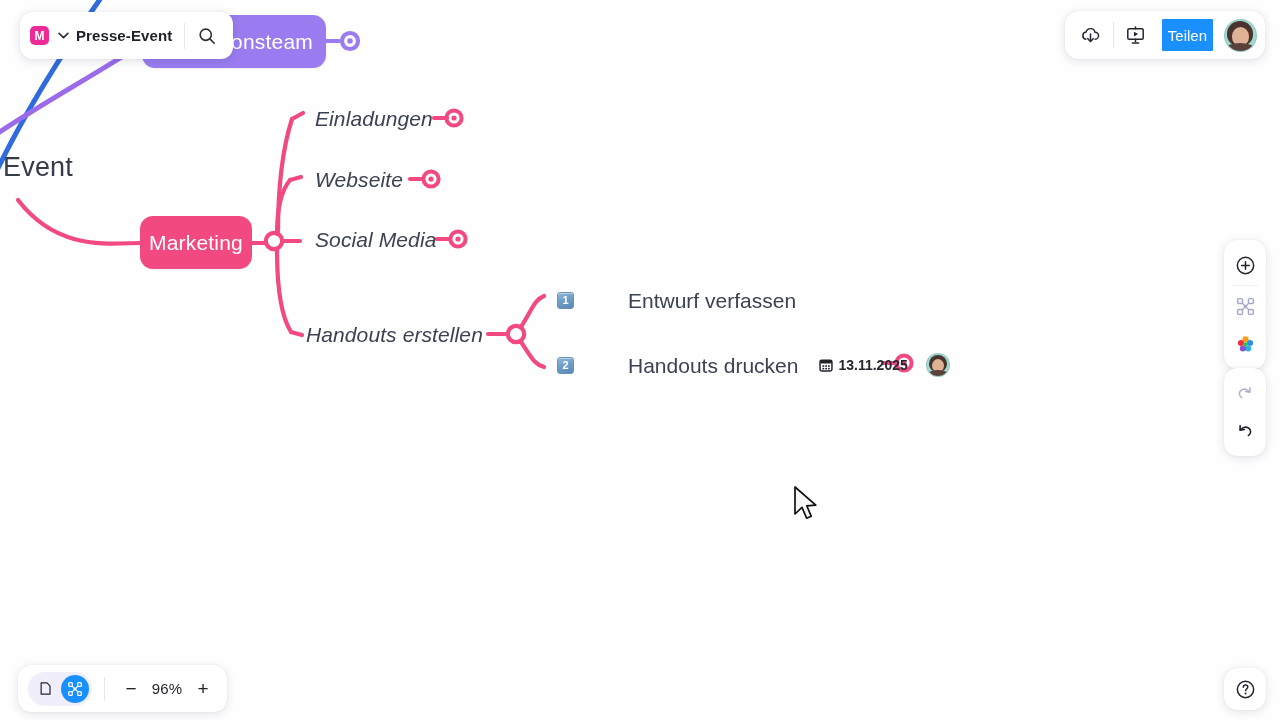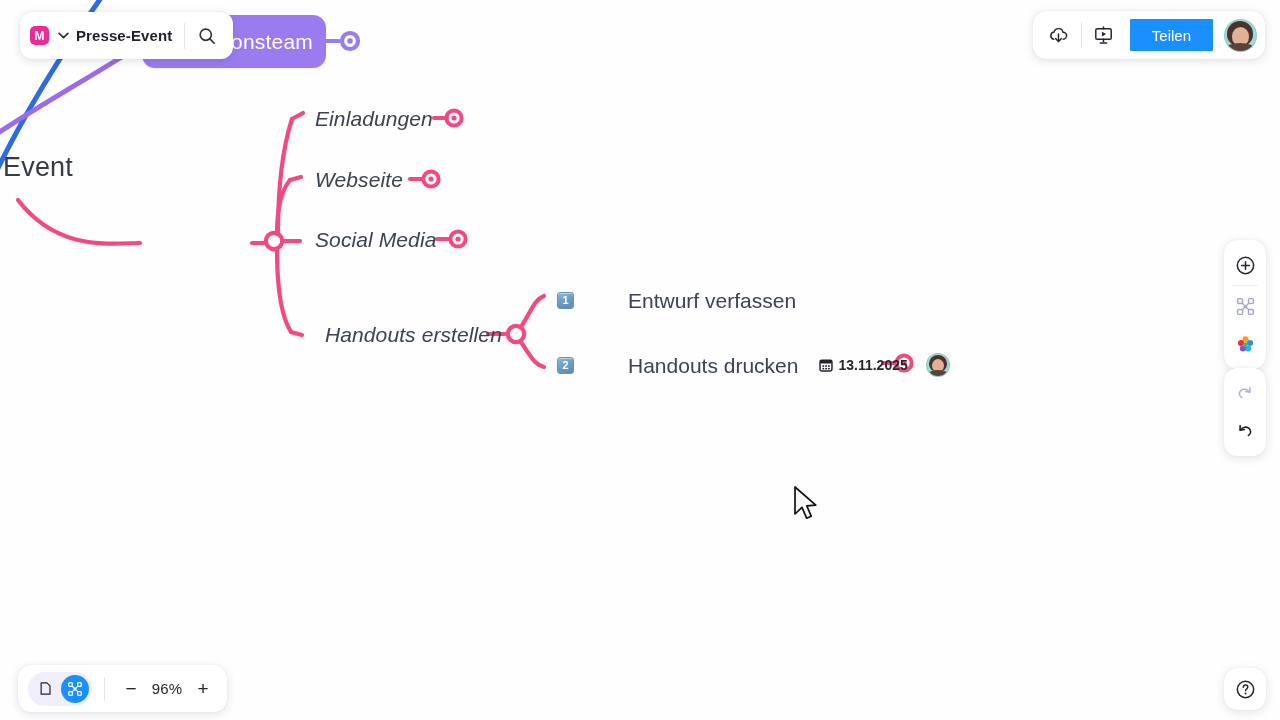--- a/index.html
+++ b/index.html
@@ -224,21 +224,21 @@
     width: 36px; height: 36px;
     display: flex; align-items: center; justify-content: center;
     border-radius: 9px;
     cursor: pointer;
   }
   #share-btn {
     background: #1a90ff;
     color: #ffffff;
     font-size: 15px;
     border-radius: 1px;
-    padding: 0 22px;
+    padding: 0 6px;
     height: 32px;
     display: flex; align-items: center;
     margin: 0 7px 0 4px;
     cursor: pointer;
     white-space: nowrap;
   }
   #user-avatar {
     width: 31px; height: 31px;
     border-radius: 50%;
     overflow: hidden;
@@ -410,28 +410,31 @@
     <circle cx="350" cy="41" r="8" fill="none" stroke="#9a7cf0" stroke-width="4.2"></circle>
     <circle cx="350" cy="41" r="2.8" fill="#9a7cf0"></circle>
   </svg>
 
   <div class="root-label" style="left:3px; top:152px;">Event</div>
 
   <div class="pill pill-team">
     <span>tionsteam</span>
   </div>
 
+  <div class="pill pill-marketing">
+    <span>Marketing</span>
+  </div>
 
   <div class="node-label" style="left:315px; top:108px;">Einladungen</div>
 
   <div class="node-label" style="left:315px; top:169px;">Webseite</div>
 
   <div class="node-label" style="left:315px; top:229px;">Social Media</div>
 
-  <div class="node-label" style="left:325px; top:324px;">Handouts erstellen</div>
+  <div class="node-label" style="left:306px; top:324px;">Handouts erstellen</div>
 
   <div class="task-row" style="left:557px; top:290px;">
     <span class="numbadge">1</span>
     <span class="task-text">Entwurf verfassen</span>
   </div>
 
   <div class="task-row" style="left:557px; top:353px;">
     <span class="numbadge">2</span>
     <span class="task-text">Handouts drucken</span>
 

